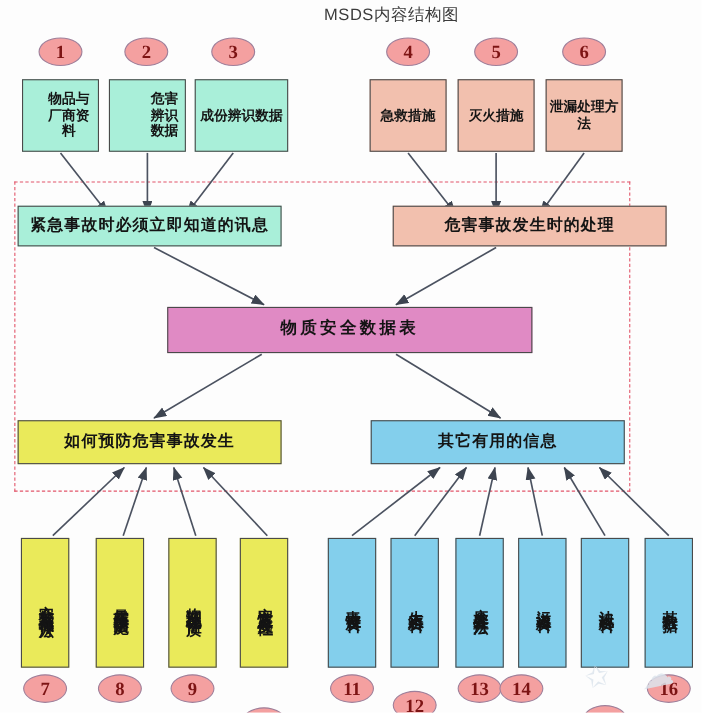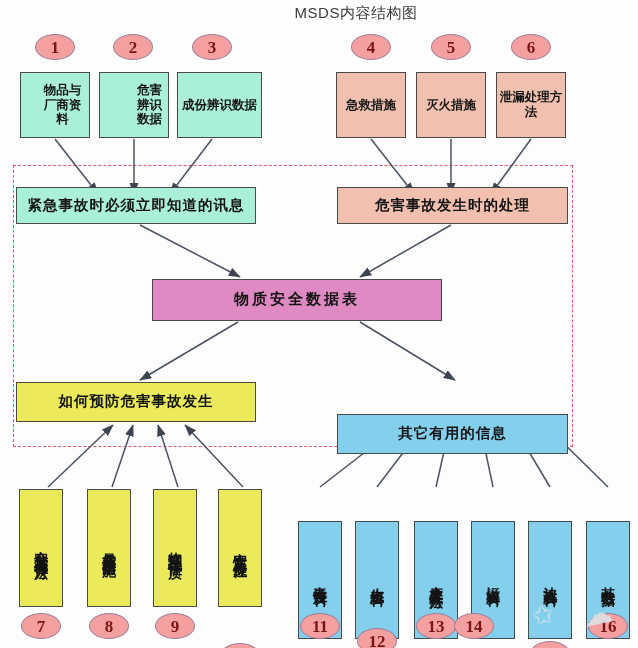--- a/index.html
+++ b/index.html
@@ -67,21 +67,21 @@
     font-family: "Liberation Serif", "DejaVu Serif", serif;
     font-weight: bold;
     color: #141414;
     line-height: 1.18;
     padding: 2px;
   }
   .n-green  { background: #a9efd9; }
   .n-salmon { background: #f2c0ae; }
   .n-pink   { background: #e08ac4; }
   .n-yellow { background: #eaea5a; }
-  .n-blue   { background: #83cfec; margin-top: 32px; }
+  .n-blue   { background: #83cfec; }
 
   .small-top { font-size: 12.5px; }
   .wide      { font-size: 14.5px; letter-spacing: 1px; }
   .center-main { font-size: 15px; letter-spacing: 3px; }
 
   
   .vert {
     writing-mode: vertical-rl;
     text-orientation: upright;
     font-size: 14px;
@@ -164,23 +164,23 @@
 
   <div class="node n-green small-top" style="left:20px; top:72px; width:70px; height:66px;padding-left:17px;">物品与厂商资料</div>
   <div class="node n-green small-top" style="left:99px; top:72px; width:70px; height:66px;padding-left:33px;">危害辨识数据</div>
   <div class="node n-green small-top" style="left:177px; top:72px; width:85px; height:66px;">成份辨识数据</div>
 
   <div class="node n-salmon small-top" style="left:336px; top:72px; width:70px; height:66px;">急救措施</div>
   <div class="node n-salmon small-top" style="left:416px; top:72px; width:70px; height:66px;">灭火措施</div>
   <div class="node n-salmon small-top" style="left:496px; top:72px; width:70px; height:66px;">泄漏处理方法</div>
 
   <div class="node n-green wide" style="left:16px; top:187px; width:240px; height:37px;">紧急事故时必须立即知道的讯息</div>
-  <div class="node n-salmon wide" style="left:337px; top:187px; width:231px; height:37px;">危害事故发生时的处理</div>
-
-  <div class="node n-pink center-main" style="left:152px; top:279px; width:290px; height:42px;">物质安全数据表</div>
+  <div class="node n-salmon wide" style="left:357px; top:187px; width:249px; height:37px;">危害事故发生时的处理</div>
+
+  <div class="node n-pink center-main" style="left:152px; top:279px; width:332px; height:42px;">物质安全数据表</div>
 
   <div class="node n-yellow wide" style="left:16px; top:382px; width:240px; height:40px;">如何预防危害事故发生</div>
   <div class="node n-blue wide" style="left:337px; top:382px; width:231px; height:40px;">其它有用的信息</div>
 
   <div class="node n-yellow vert" style="left:19px; top:489px; width:44px; height:118px;">安全处置与储存方法</div>
   <div class="node n-yellow vert" style="left:87px; top:489px; width:44px; height:118px;">暴露预防措施</div>
   <div class="node n-yellow vert" style="left:153px; top:489px; width:44px; height:118px;">物理及化学性质</div>
   <div class="node n-yellow vert" style="left:218px; top:489px; width:44px; height:118px;">安定性及反应性</div>
 
   <div class="node n-blue vert" style="left:298px; top:489px; width:44px; height:118px;">毒性资料</div>

